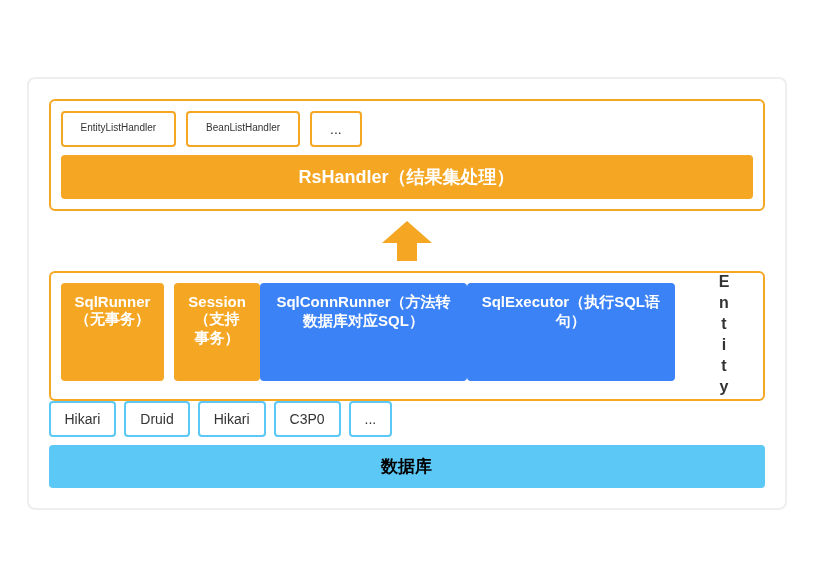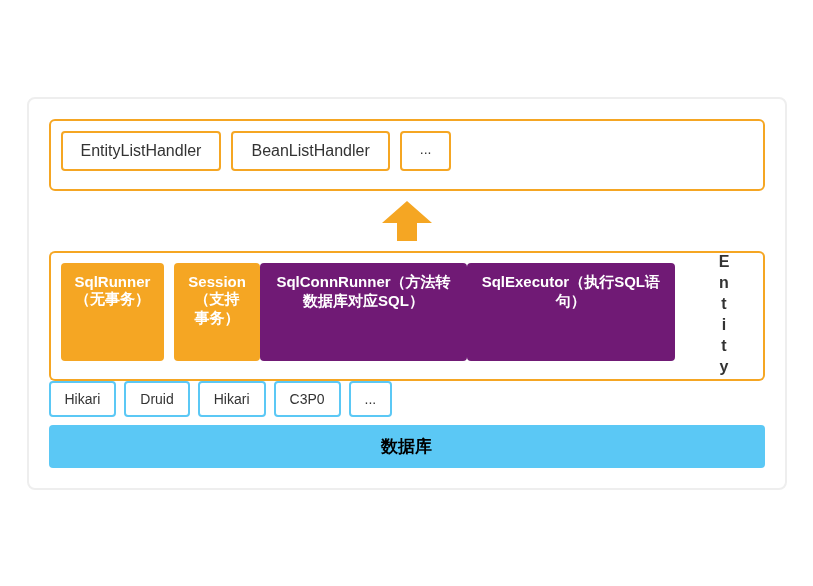--- a/index.html
+++ b/index.html
@@ -24,21 +24,21 @@
     }
     .rs-handler-inner-row {
       display: flex;
       gap: 10px;
       margin-bottom: 8px;
     }
     .rs-handler-box {
       border: 2px solid #f5a623;
       border-radius: 4px;
       padding: 9px 18px;
-      font-size: 16px;
+      font-size: 10px;
       font-weight: 500;
       color: #333;
       background: #fff;
       white-space: nowrap;
     }
     .rs-handler-dots {
       border: 2px solid #f5a623;
       border-radius: 4px;
       padding: 8px 18px;
       font-size: 14px;
@@ -106,21 +106,21 @@
     .orange-block {
       background: #f5a623;
       border-radius: 4px;
       padding: 10px 14px;
       font-size: 15px;
       font-weight: bold;
       color: #fff;
       text-align: center;
     }
     .orange-block-full {
-      background: #701a75;
+      background: #3b82f6;
       border-radius: 4px;
       padding: 10px 14px;
       font-size: 15px;
       font-weight: bold;
       color: #fff;
       text-align: center;
       width: 100%;
       margin-bottom: 8px;
     }
 
@@ -177,20 +177,21 @@
 <body>
 
 <div class="outer-border">
 
   <div class="rs-handler-section">
     <div class="rs-handler-inner-row">
       <div class="rs-handler-box">EntityListHandler</div>
       <div class="rs-handler-box">BeanListHandler</div>
       <div class="rs-handler-dots">...</div>
     </div>
+    <div class="rs-handler-main">RsHandler（结果集处理）</div>
   </div>
 
   <div class="arrow-up">
     <svg width="50" height="40" viewBox="0 0 50 40">
       <polygon points="25,0 50,22 35,22 35,40 15,40 15,22 0,22" fill="#f5a623"></polygon>
     </svg>
   </div>
 
   <div class="middle-section">
     <div class="middle-left">

